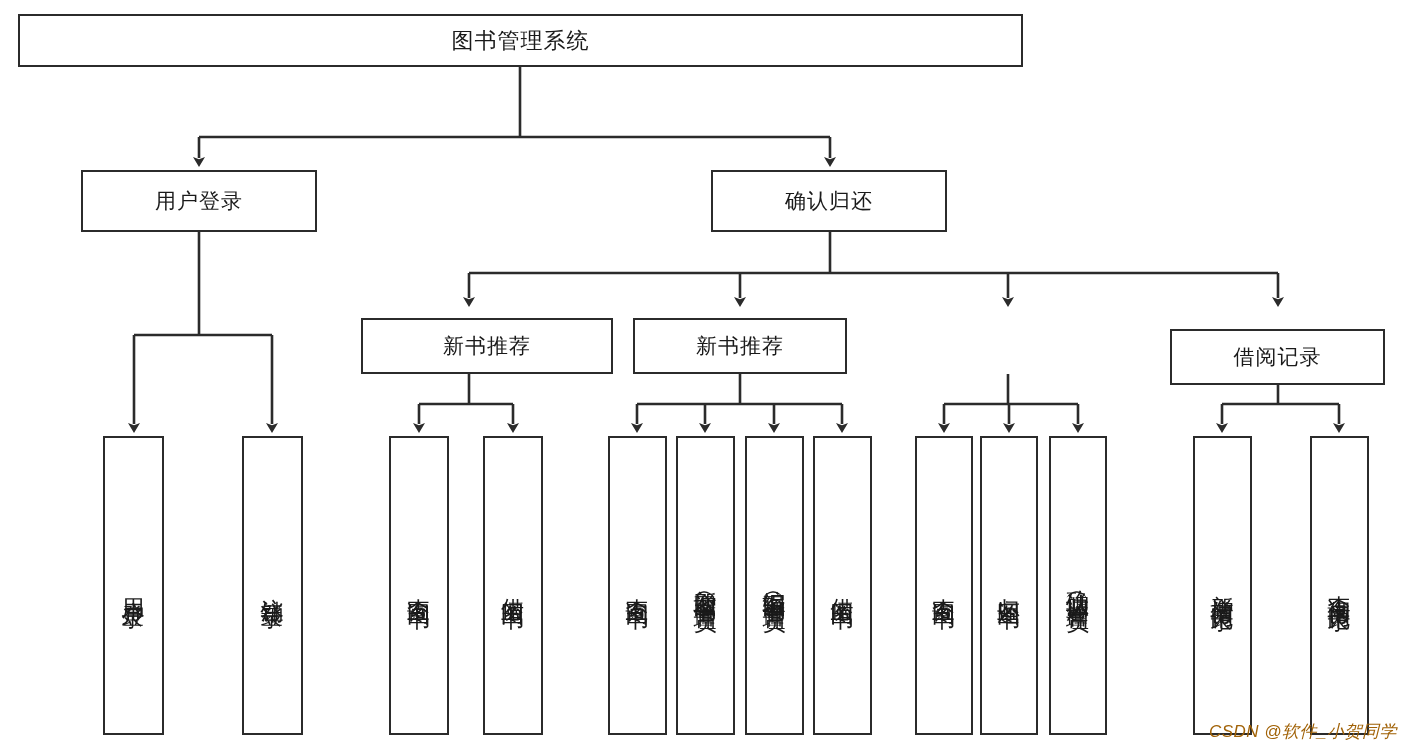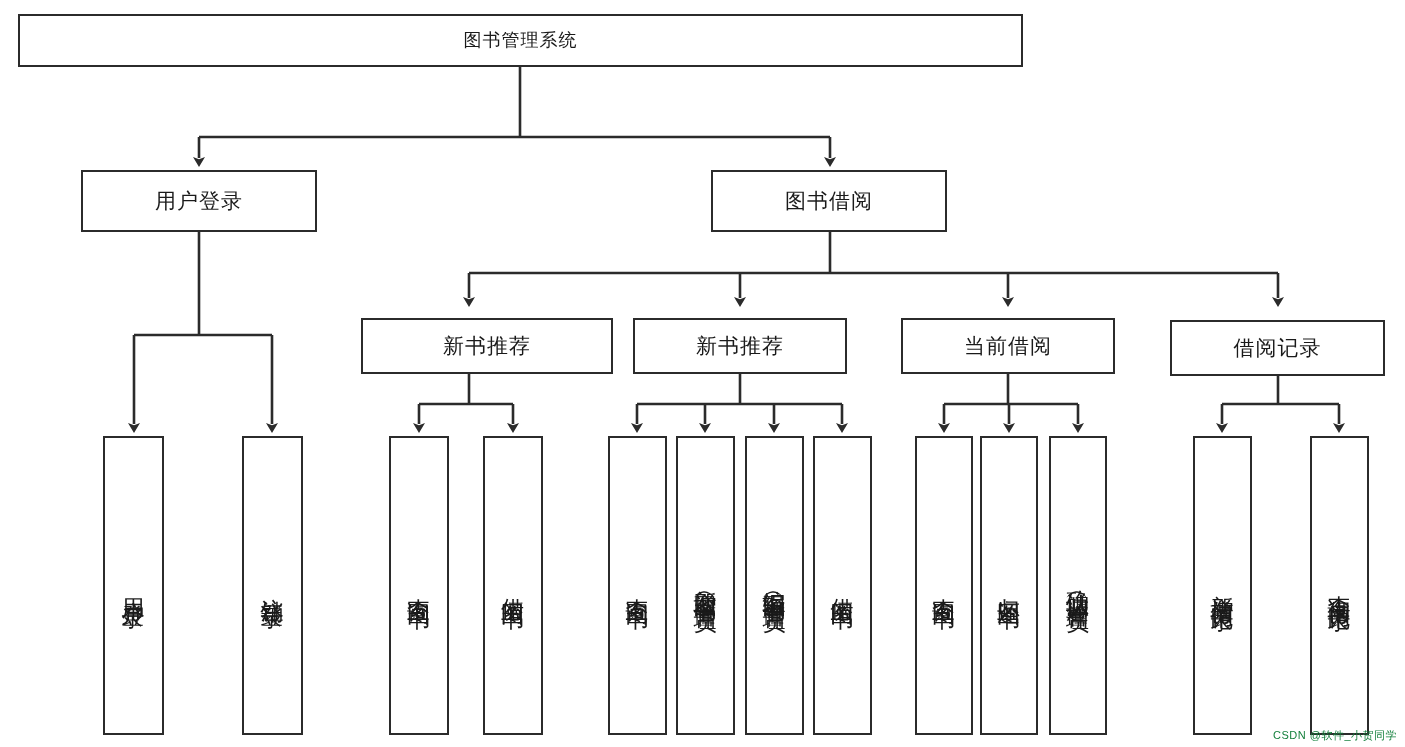--- a/index.html
+++ b/index.html
@@ -42,45 +42,46 @@
     text-align: center;
     line-height: 1.15;
   }
   
   .node.horiz .label {
     font-size: 21px;
     letter-spacing: 1px;
     white-space: nowrap;
   }
   .node.root .label {
-    font-size: 18px;
+    font-size: 22px;
   }
   
   .node.vert {
     align-items: center;
     justify-content: center;
     padding: 6px 0;
   }
   .node.vert .label {
     writing-mode: vertical-rl;
     text-orientation: upright;
     font-size: 23px;
     line-height: 1.05;
     letter-spacing: 3px;
     max-height: 100%;
   }
   #watermark {
     position: absolute;
     right: 8px;
     bottom: 4px;
-    font-size: 11px;
-    color: #15803d;
+    font-size: 17px;
+    color: #a16207;
     letter-spacing: 0.5px;
     z-index: 5;
     white-space: nowrap;
+    font-style: italic;
   }
 </style>
 </head>
 <body>
 
 <div id="canvas">
 
   <svg id="edges" viewBox="0 0 1405 747" width="1405" height="747" xmlns="http://www.w3.org/2000/svg">
     <defs>
       <marker id="arrow" markerWidth="10" markerHeight="12" refX="1" refY="6" orient="auto" markerUnits="userSpaceOnUse">
@@ -132,33 +133,30 @@
   </svg>
 
   <div class="node horiz root" style="left:18px; top:14px; width:1005px; height:53px;">
     <span class="label">图书管理系统</span>
   </div>
 
   <div class="node horiz" style="left:81px; top:170px; width:236px; height:62px;">
     <span class="label">用户登录</span>
   </div>
   <div class="node horiz" style="left:711px; top:170px; width:236px; height:62px;">
-    <span class="label">图书借阅</span>
+    <span class="label">确认归还</span>
   </div>
 
   <div class="node horiz" style="left:361px; top:318px; width:252px; height:56px;">
     <span class="label">新书推荐</span>
   </div>
   <div class="node horiz" style="left:633px; top:318px; width:214px; height:56px;">
     <span class="label">新书推荐</span>
   </div>
-  <div class="node horiz" style="left:901px; top:318px; width:214px; height:56px;">
-    <span class="label">当前借阅</span>
-  </div>
-  <div class="node horiz" style="left:1170px; top:320px; width:215px; height:56px;">
+  <div class="node horiz" style="left:1170px; top:329px; width:215px; height:56px;">
     <span class="label">借阅记录</span>
   </div>
 
   <div class="node vert" style="left:103px; top:436px; width:61px; height:299px;">
     <span class="label">用户登录</span>
   </div>
   <div class="node vert" style="left:242px; top:436px; width:61px; height:299px;">
     <span class="label">注销登录</span>
   </div>
 

